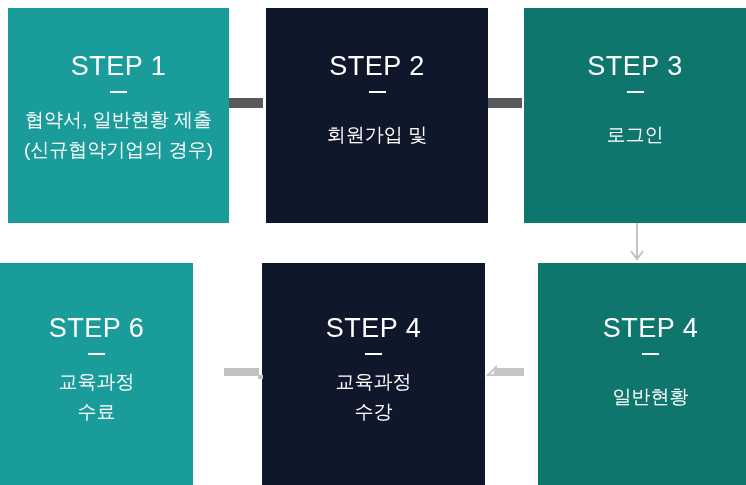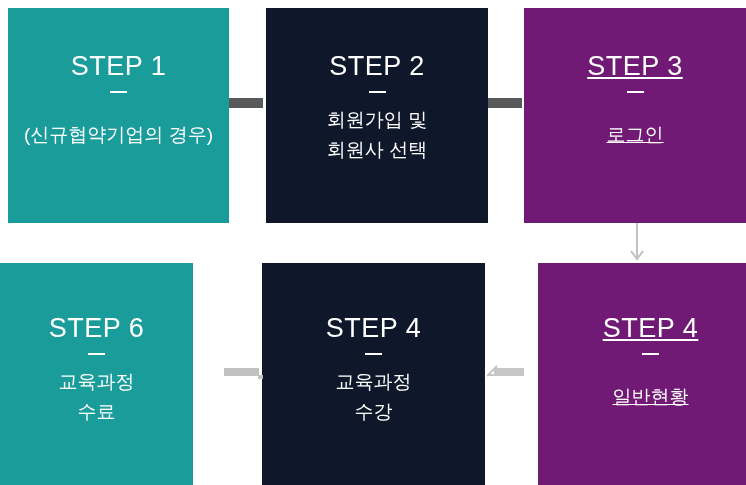--- a/index.html
+++ b/index.html
@@ -22,21 +22,21 @@
     align-items: center;
     box-sizing: border-box;
     color: #FFFFFF;
     text-align: center;
   }
   .row-top    { top: 8px;   height: 215px; padding-top: 42px; }
   .row-bottom { top: 263px; height: 222px; padding-top: 49px; }
 
   .bg-teal      { background: #1A9C9B; }
   .bg-dark-teal { background: #0f172a; }
-  .bg-orange    { background: #701a75; text-decoration: underline; }
+  .bg-orange    { background: #0f766e; }
 
   .box-1 { left: 8px;   width: 221px; }
   .box-2 { left: 266px; width: 222px; }
   .box-3 { left: 524px; width: 222px; }
   .box-6 { left: 0;     width: 193px; }
   .box-5 { left: 262px; width: 223px; }
   .box-4 { left: 521px; width: 225px; margin-left: 17px; }
 
   .step-title {
     font-size: 27px;
@@ -98,30 +98,30 @@
 </style>
 </head>
 <body>
 
 <div class="canvas">
 
   <div class="step-box row-top bg-teal box-1">
     <div class="step-title">STEP 1</div>
     <div class="step-dash"></div>
     <div class="step-lines">
+      <div class="step-line">협약서, 일반현황 제출</div>
       <div class="step-line">(신규협약기업의 경우)</div>
     </div>
   </div>
 
   <div class="step-box row-top bg-dark-teal box-2">
     <div class="step-title">STEP 2</div>
     <div class="step-dash"></div>
     <div class="step-lines">
       <div class="step-line">회원가입 및</div>
-      <div class="step-line">회원사 선택</div>
     </div>
   </div>
 
   <div class="step-box row-top bg-orange box-3">
     <div class="step-title">STEP 3</div>
     <div class="step-dash"></div>
     <div class="step-lines">
       <div class="step-line">로그인</div>
 
     </div>

